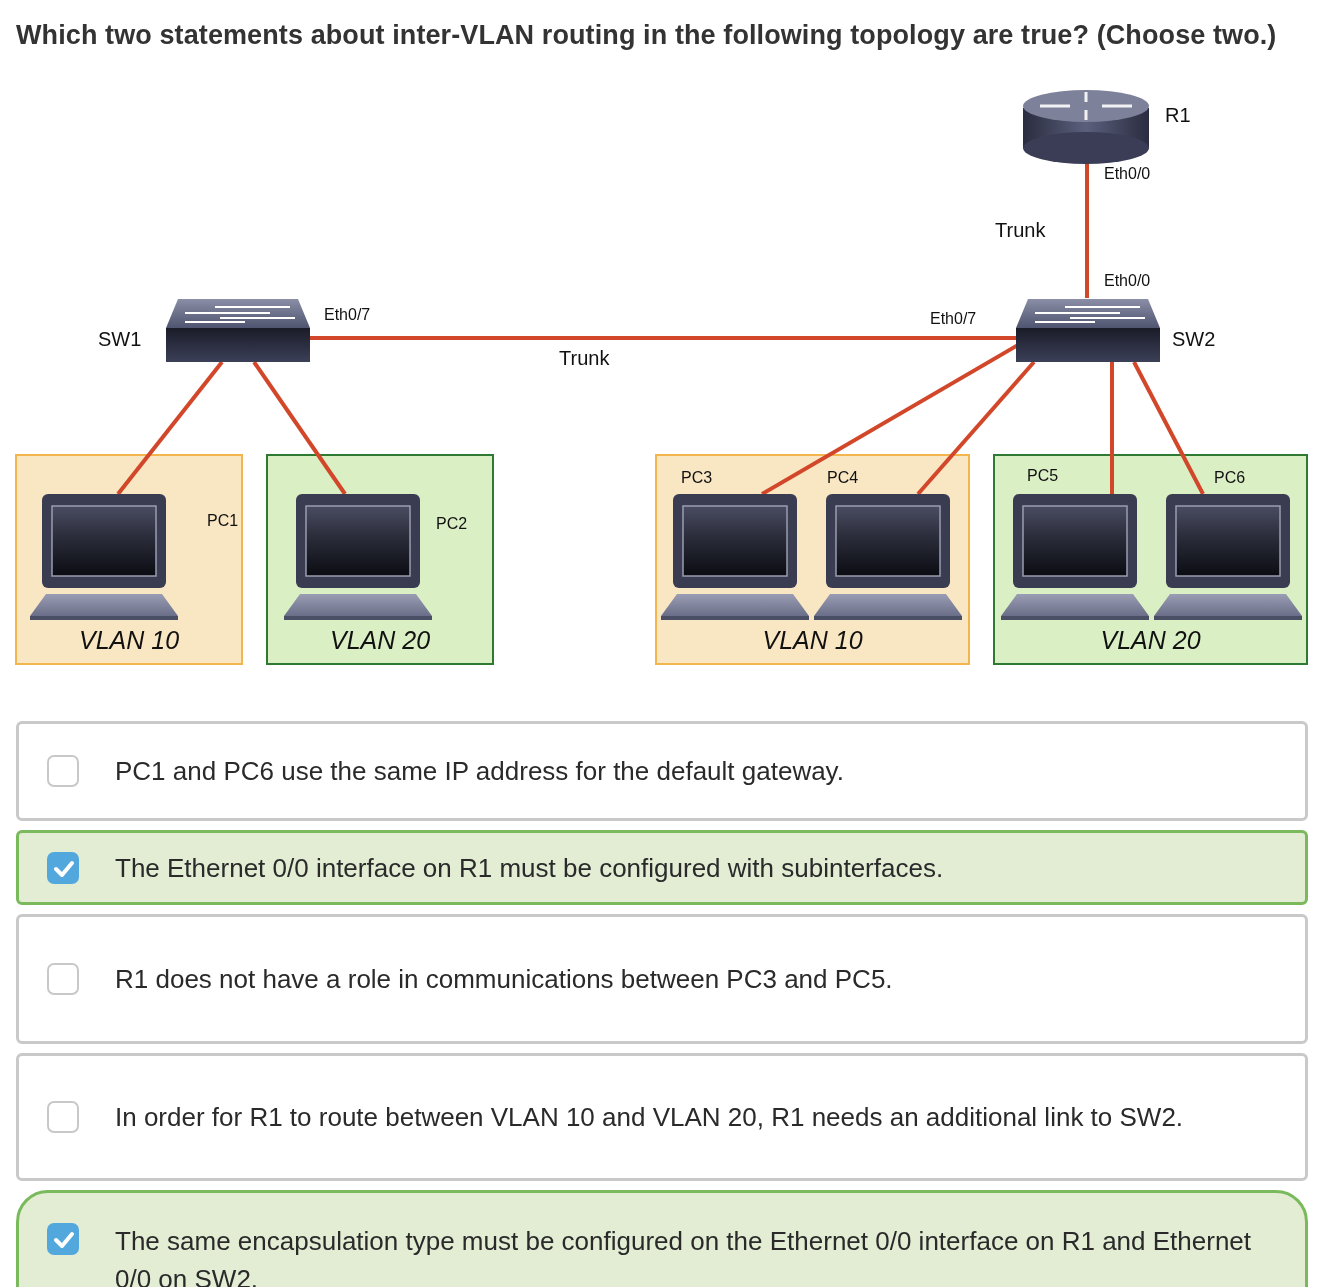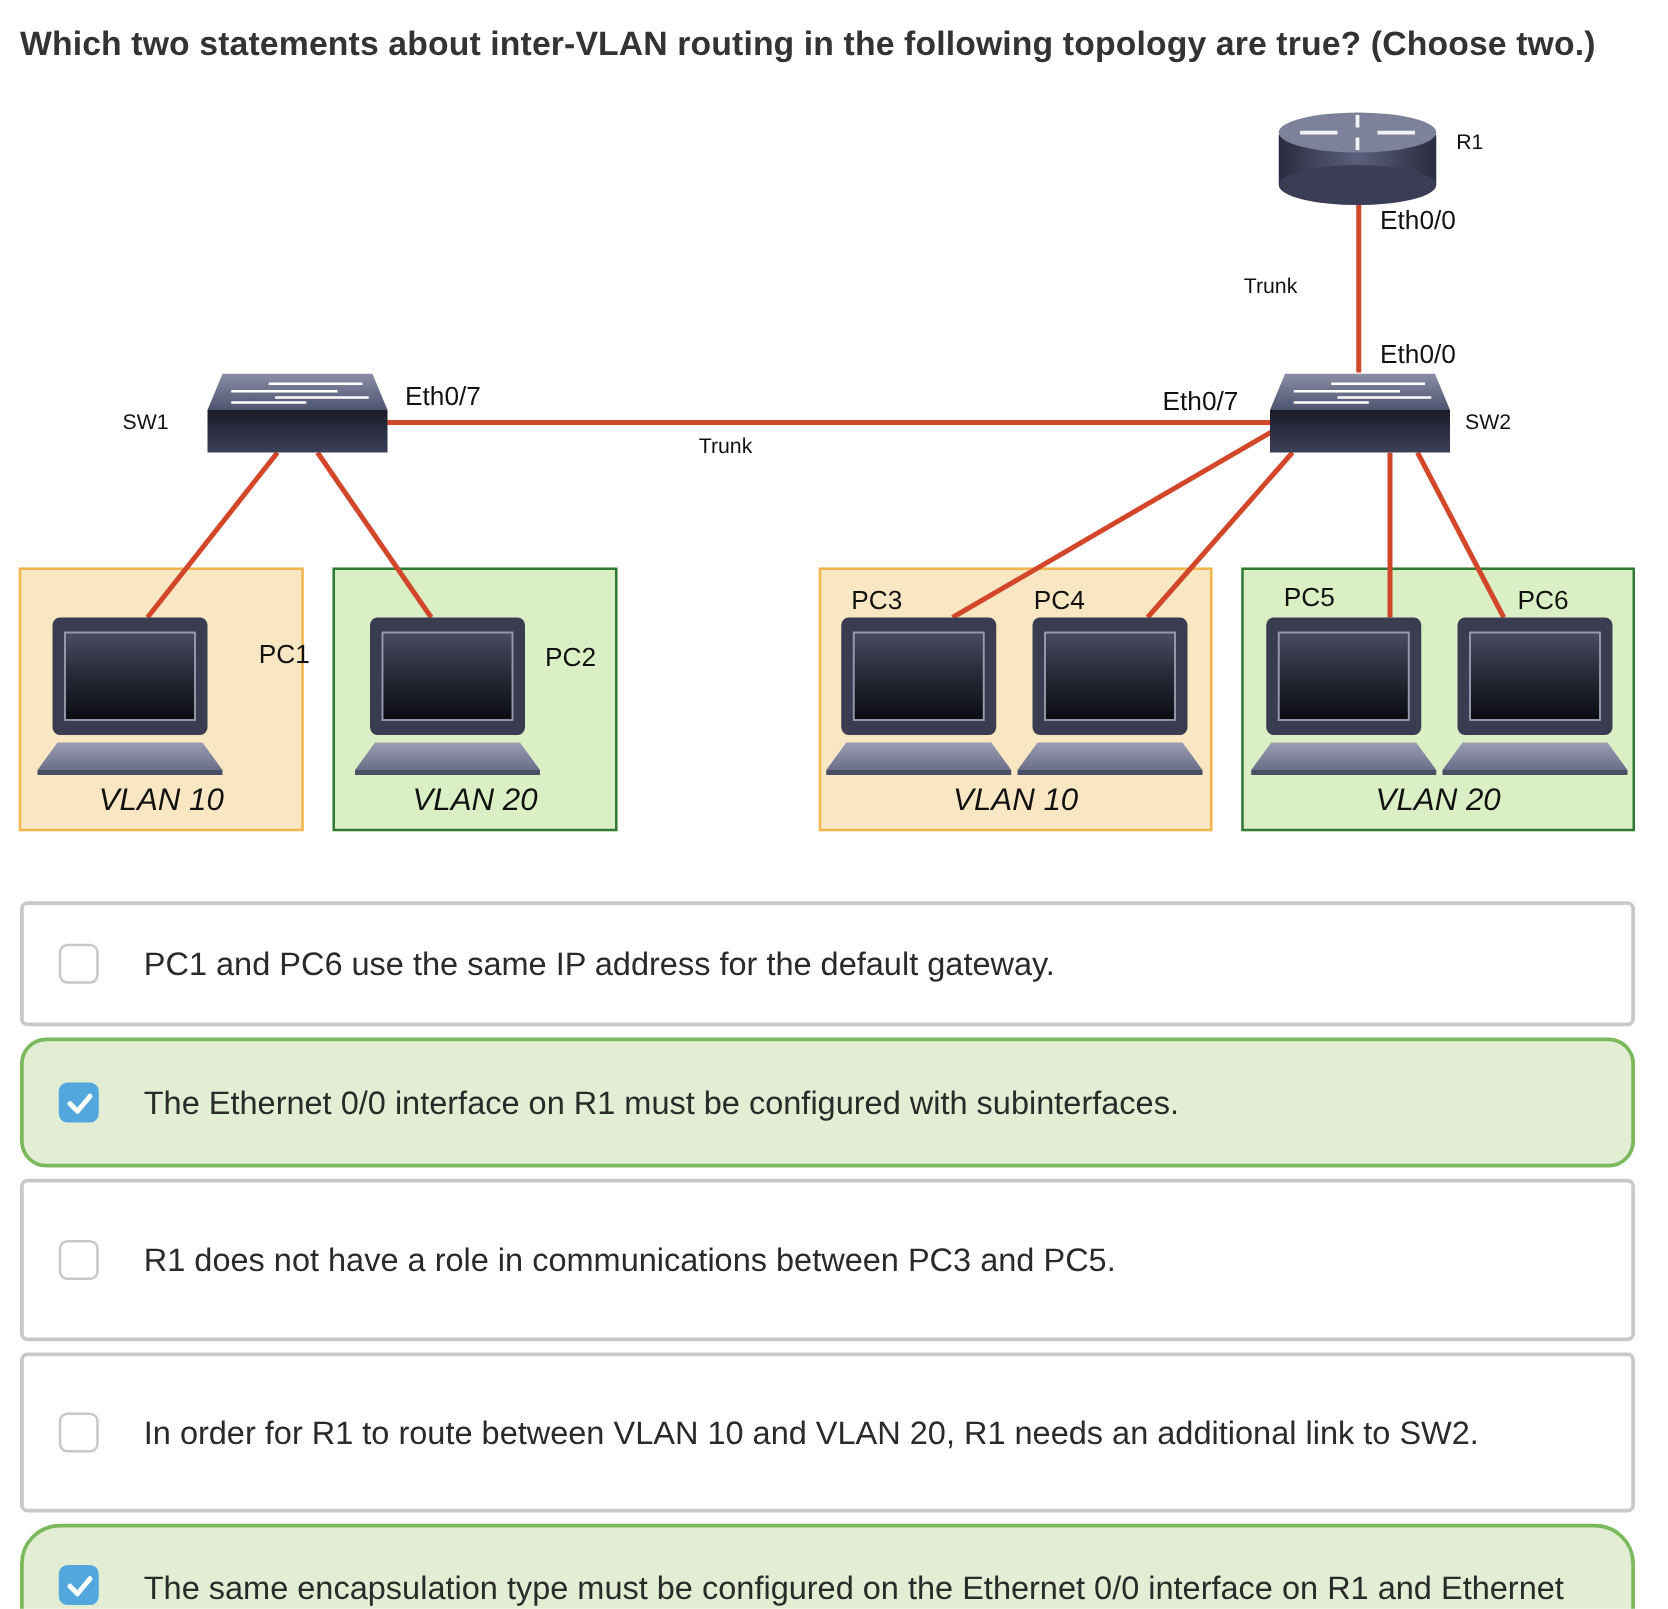--- a/index.html
+++ b/index.html
@@ -1,21 +1,21 @@
 <!DOCTYPE html>
 <html><head>
 <meta charset="utf-8">
 <style>
   html, body { margin:0; padding:0; background:#ffffff; }
   body { width:1334px; height:1287px; position:relative; font-family:"Liberation Sans", sans-serif; color:#2b2b2b; overflow:hidden; }
   .question { position:absolute; left:16px; top:20px; font-size:27px; color:#333; letter-spacing:0.1px;font-weight:bold; }
   .topology { position:absolute; left:0; top:70px; width:1334px; height:610px; }
   .topology svg { position:absolute; left:0; top:0; }
-  .lbl { position:absolute; font-size:17px; color:#111; white-space:nowrap; }
-  .lbl.sm { font-size:21px; }
+  .lbl { position:absolute; font-size:20px; color:#111; white-space:nowrap; }
+  .lbl.sm { font-size:16px; }
   .vlan-box { position:absolute; border:2px solid; box-sizing:border-box; }
   .vlan10 { background:#f9e7c3; border-color:#f3b64e; }
   .vlan20 { background:#dbefc5; border-color:#2f7a33; }
   .vlan-label { position:absolute; bottom:8px; left:0; right:0; text-align:center; font-size:25px; color:#111;font-style:italic; }
   .options { position:absolute; left:16px; top:681px; width:1292px;margin-top:40px; }
   .option { position:relative; box-sizing:border-box; border:3px solid #c9c9c9; border-radius:6px; background:#fff; margin-bottom:9px; padding:0 30px 0 96px; display:flex; align-items:center; font-size:26px; line-height:38px; color:#2a2a2a; }
   .option.selected { border-color:#7aba5c; background:#e2edd4; }
   .checkbox { position:absolute; left:28px; width:32px; height:32px; border:2px solid #c8c8c8; border-radius:7px; box-sizing:border-box; background:#fff; }
   .option.selected .checkbox { background:#52a8dd; border-color:#52a8dd; }
   .checkbox svg { position:absolute; left:4px; top:5px; }
@@ -166,21 +166,21 @@
   <div class="lbl sm" style="left:827px;top:399px;">PC4</div>
   <div class="lbl sm" style="left:1027px;top:397px;">PC5</div>
   <div class="lbl sm" style="left:1214px;top:399px;">PC6</div>
 </div>
 
 <div class="options">
   <div class="option" style="height:100px;">
     <span class="checkbox"></span>
     <span>PC1 and PC6 use the same IP address for the default gateway.</span>
   </div>
-  <div class="option selected" style="height:104px;border-radius:21px;">
+  <div class="option selected" style="height:75px;">
     <span class="checkbox">
         <svg width="22" height="20" viewBox="0 0 22 20">
           <path d="M3 10 L9 16 L19 4" stroke="#fff" stroke-width="4" fill="none" stroke-linecap="round" stroke-linejoin="round"></path>
         </svg>
       </span>
     <span>The Ethernet 0/0 interface on R1 must be configured with subinterfaces.</span>
   </div>
   <div class="option" style="height:130px;">
     <span class="checkbox"></span>
     <span>R1 does not have a role in communications between PC3 and PC5.</span>

